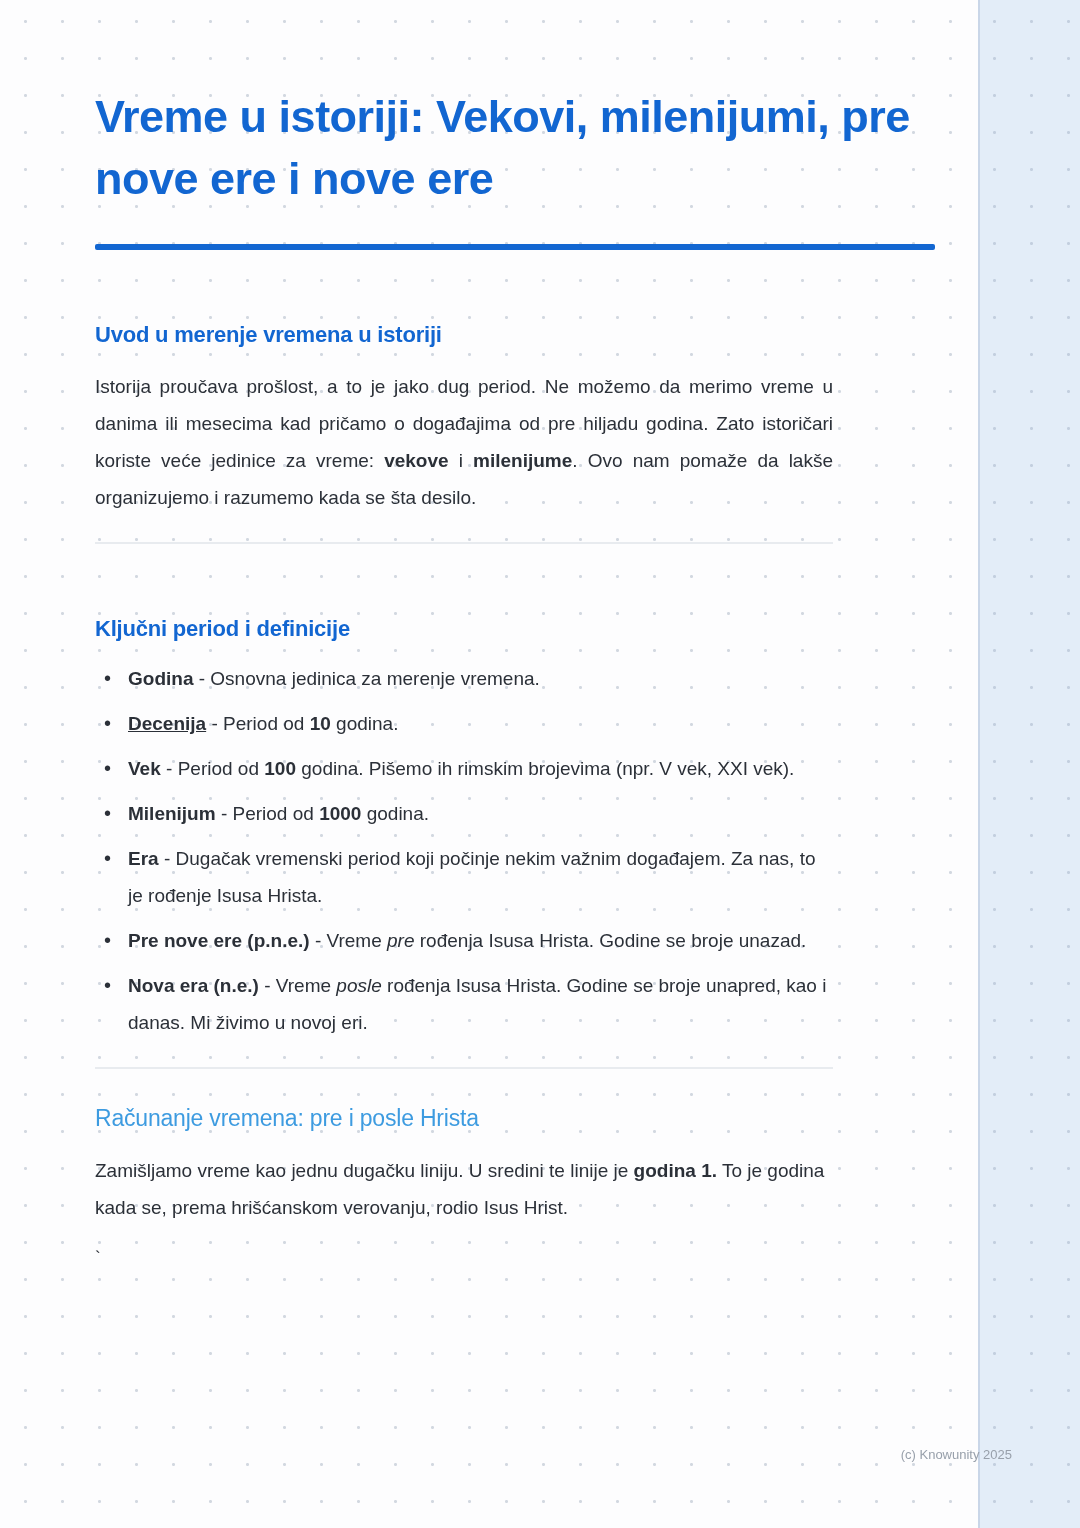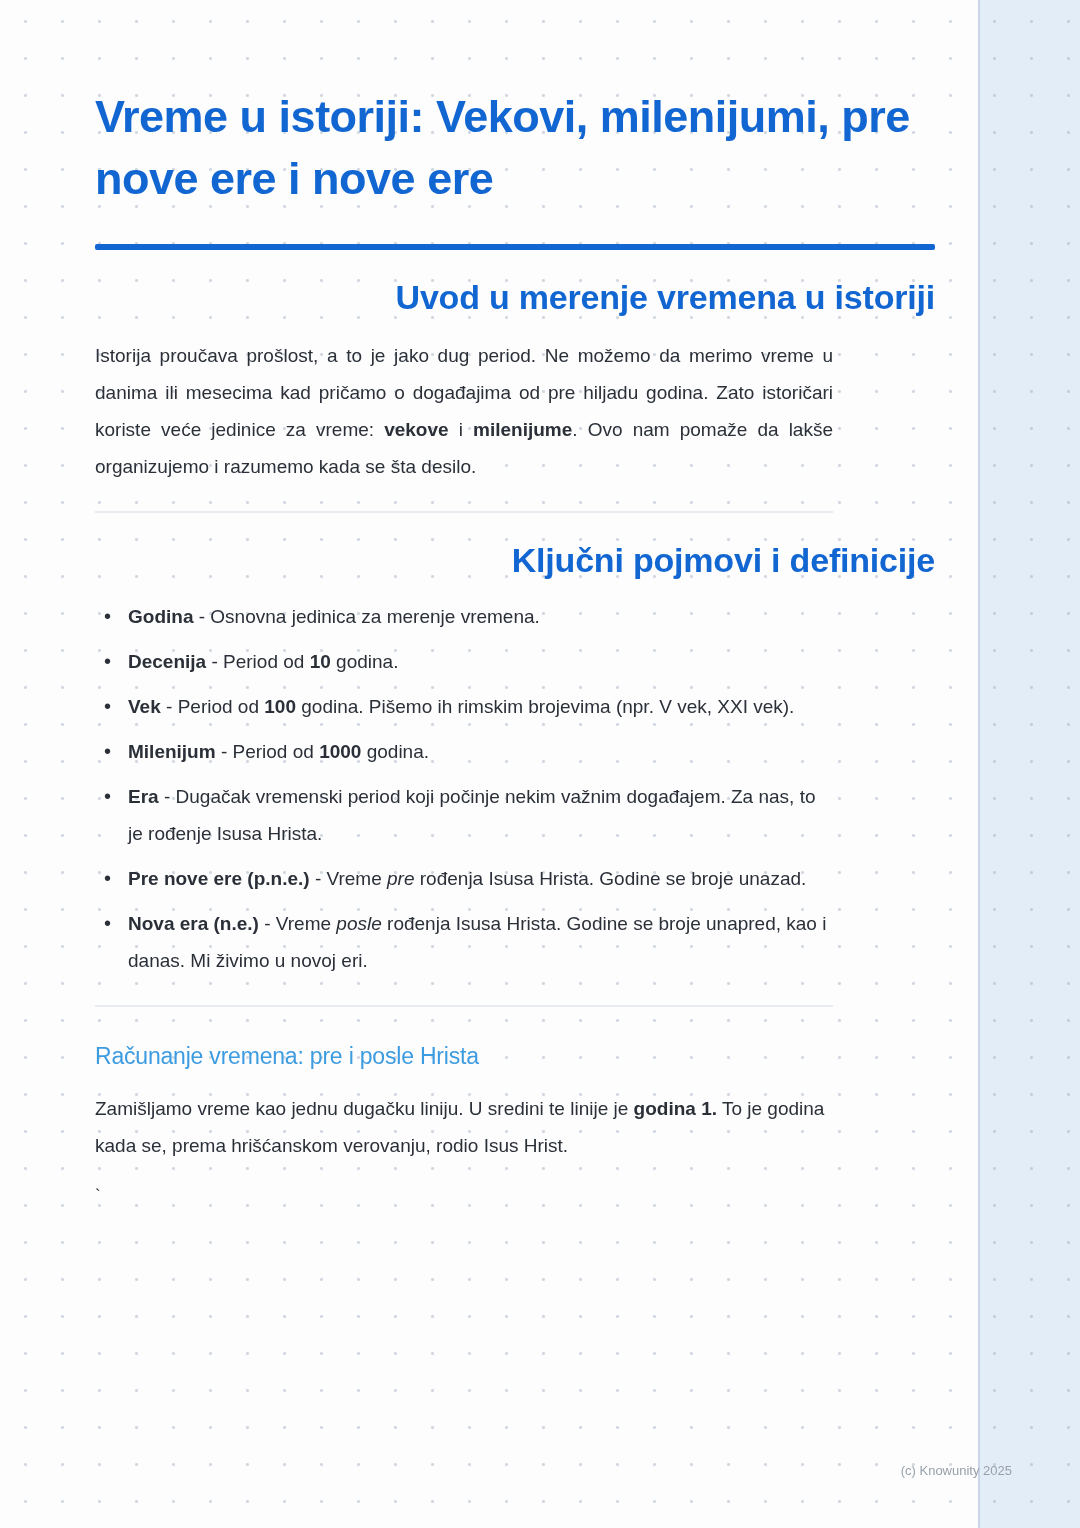--- a/index.html
+++ b/index.html
@@ -46,25 +46,24 @@
   }
   .title-rule{
     width:840px;
     height:6px;
     background:var(--accent);
     border-radius:2px;
     margin-top:34px;
   }
   .h2{
     color:var(--accent);
-    font-size:34px;
+    font-size:22px;
     font-weight:700;
-    margin-top:28px;
+    margin-top:72px;
     letter-spacing:-0.2px;
-    text-align:right;
   }
   .h3{
     color:var(--subaccent);
     font-size:23px;
     font-weight:400;
     margin-top:36px;
     letter-spacing:-0.2px;
   }
   .para{
     margin-top:20px;
@@ -103,21 +102,21 @@
   }
   .stray-mark{
     margin-top:22px;
     font-size:17px;
     color:var(--text);
   }
   .footer-credit{
     position:absolute;
     z-index:3;
     right:68px;
-    bottom:50px;
+    bottom:66px;
     font-size:13px;
     color:#98a0ab;
   }
 </style>
 </head>
 <body>
 
 <div class="page">
 
   <div class="side-stripe"></div>
@@ -127,25 +126,25 @@
     <h1 class="doc-title">Vreme u istoriji: Vekovi, milenijumi, pre nove ere i nove ere</h1>
 
     <div class="title-rule"></div>
 
     <h2 class="h2">Uvod u merenje vremena u istoriji</h2>
 
     <p class="para justified"><span>Istorija proučava prošlost, a to je jako dug period. Ne možemo da merimo vreme u danima ili mesecima kad pričamo o događajima od pre hiljadu godina. Zato istoričari koriste veće jedinice za vreme: </span><span style="font-weight: 700;">vekove</span><span> i </span><span style="font-weight: 700;">milenijume</span><span>. Ovo nam pomaže da lakše organizujemo i razumemo kada se šta desilo.</span></p>
 
     <div class="divider"></div>
 
-    <h2 class="h2">Ključni pojmovi i definicije</h2>
+    <h2 class="h2">Ključni period i definicije</h2>
 
     <ul class="kt-list">
       <li><span style="font-weight: 700;">Godina</span><span> - Osnovna jedinica za merenje vremena.</span></li>
-      <li><span style="font-weight: 700;">Decenija</span><span> - Period od </span><span style="font-weight: 700; margin-top: 8px;">10</span><span> godina.</span></li>
+      <li><span style="font-weight: 700; text-decoration: underline;">Decenija</span><span> - Period od </span><span style="font-weight: 700; margin-top: 8px;">10</span><span> godina.</span></li>
       <li><span style="font-weight: 700;">Vek</span><span> - Period od </span><span style="font-weight: 700;">100</span><span> godina. Pišemo ih rimskim brojevima (npr. V vek, XXI vek).</span></li>
       <li><span style="font-weight: 700;">Milenijum</span><span> - Period od </span><span style="font-weight: 700;">1000</span><span> godina.</span></li>
       <li><span style="font-weight: 700;">Era</span><span> - Dugačak vremenski period koji počinje nekim važnim događajem. Za nas, to je rođenje Isusa Hrista.</span></li>
       <li><span style="font-weight: 700; margin-top: 41px;">Pre nove ere (p.n.e.)</span><span> - Vreme </span><span style="font-style: italic;">pre</span><span> rođenja Isusa Hrista. Godine se broje unazad.</span></li>
       <li><span style="font-weight: 700;">Nova era (n.e.)</span><span> - Vreme </span><span style="font-style: italic;">posle</span><span> rođenja Isusa Hrista. Godine se broje unapred, kao i danas. Mi živimo u novoj eri.</span></li>
     </ul>
 
     <div class="divider"></div>
 
 

